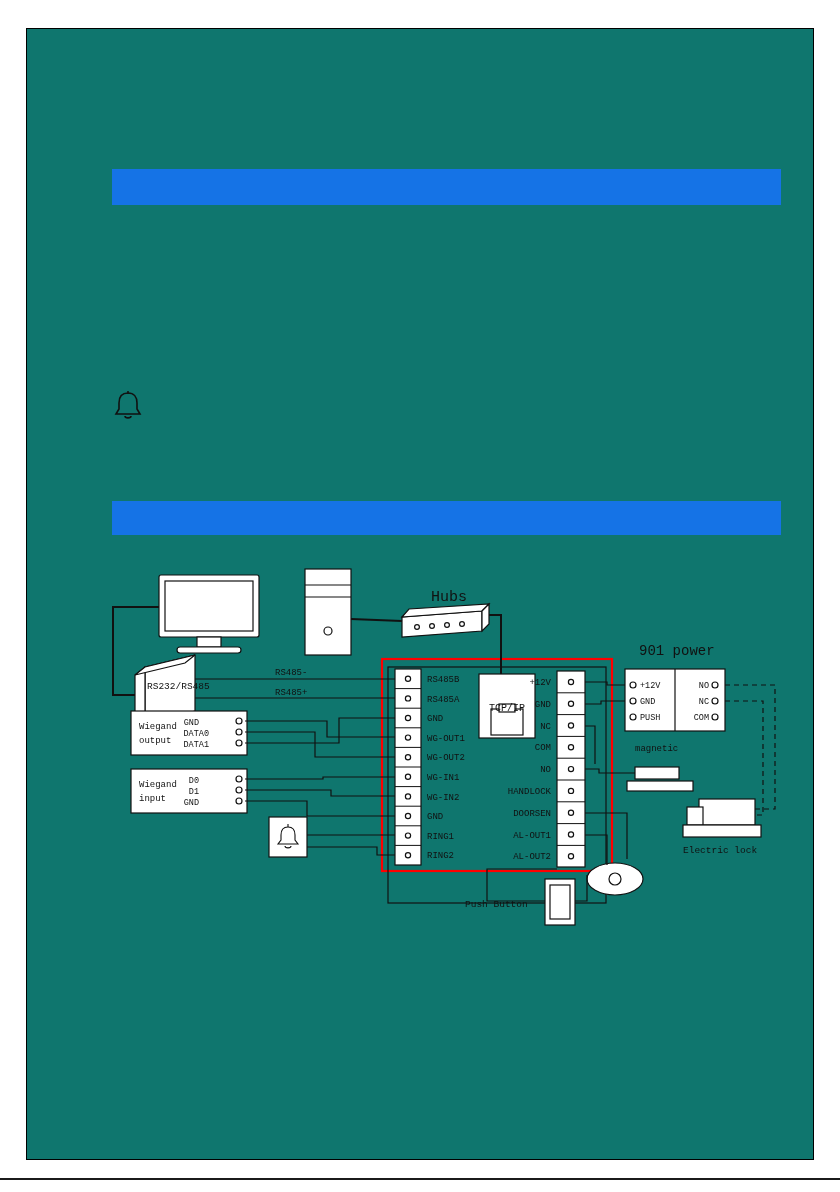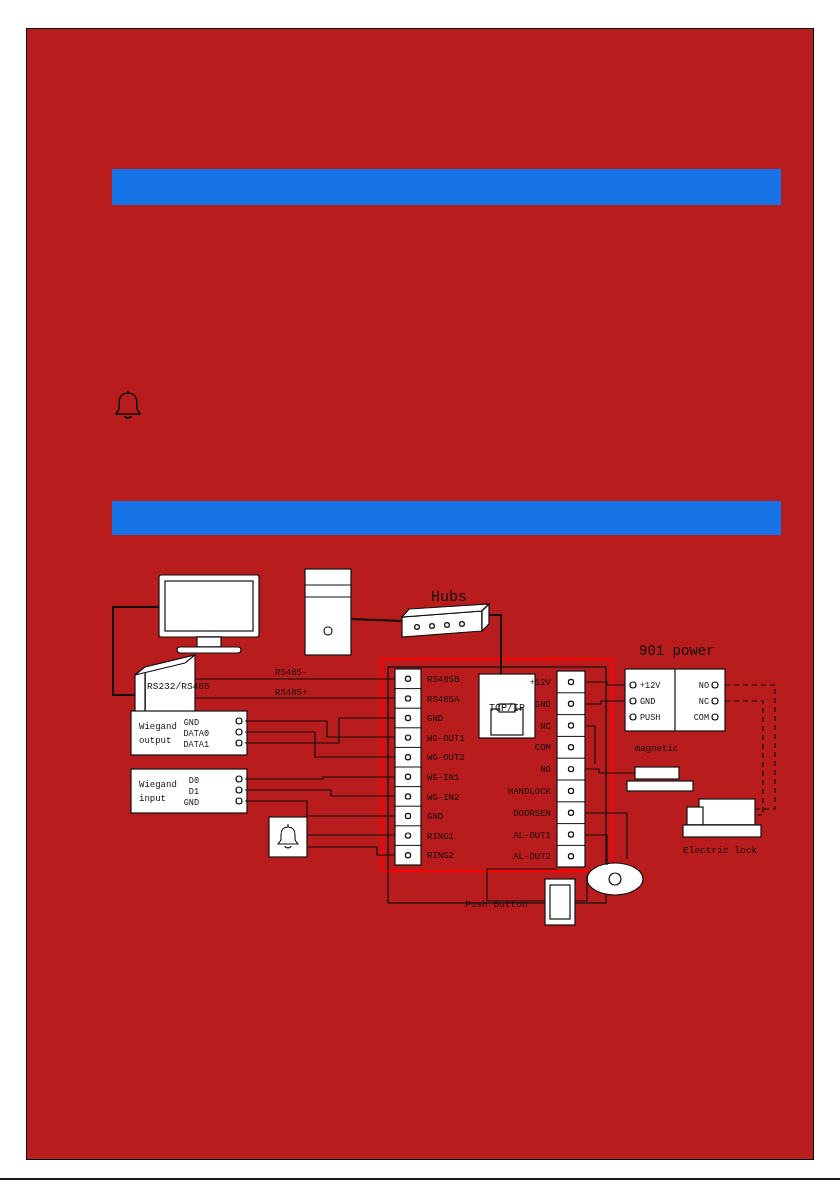--- a/index.html
+++ b/index.html
@@ -15,21 +15,21 @@
     overflow: hidden;
   }
   .page {
     position: absolute;
     left: 26px;
     top: 28px;
     width: 788px;
     height: 1132px;
     border: 1.5px solid #000;
     box-sizing: border-box;
-    background: #b91c1c;
+    background: #0f766e;
   }
   .bottom-rule {
     position: absolute;
     left: 0px;
     top: 1178px;
     width: 840px;
     height: 2px;
     background: #1b1b1b;
   }
   .bluebar {

